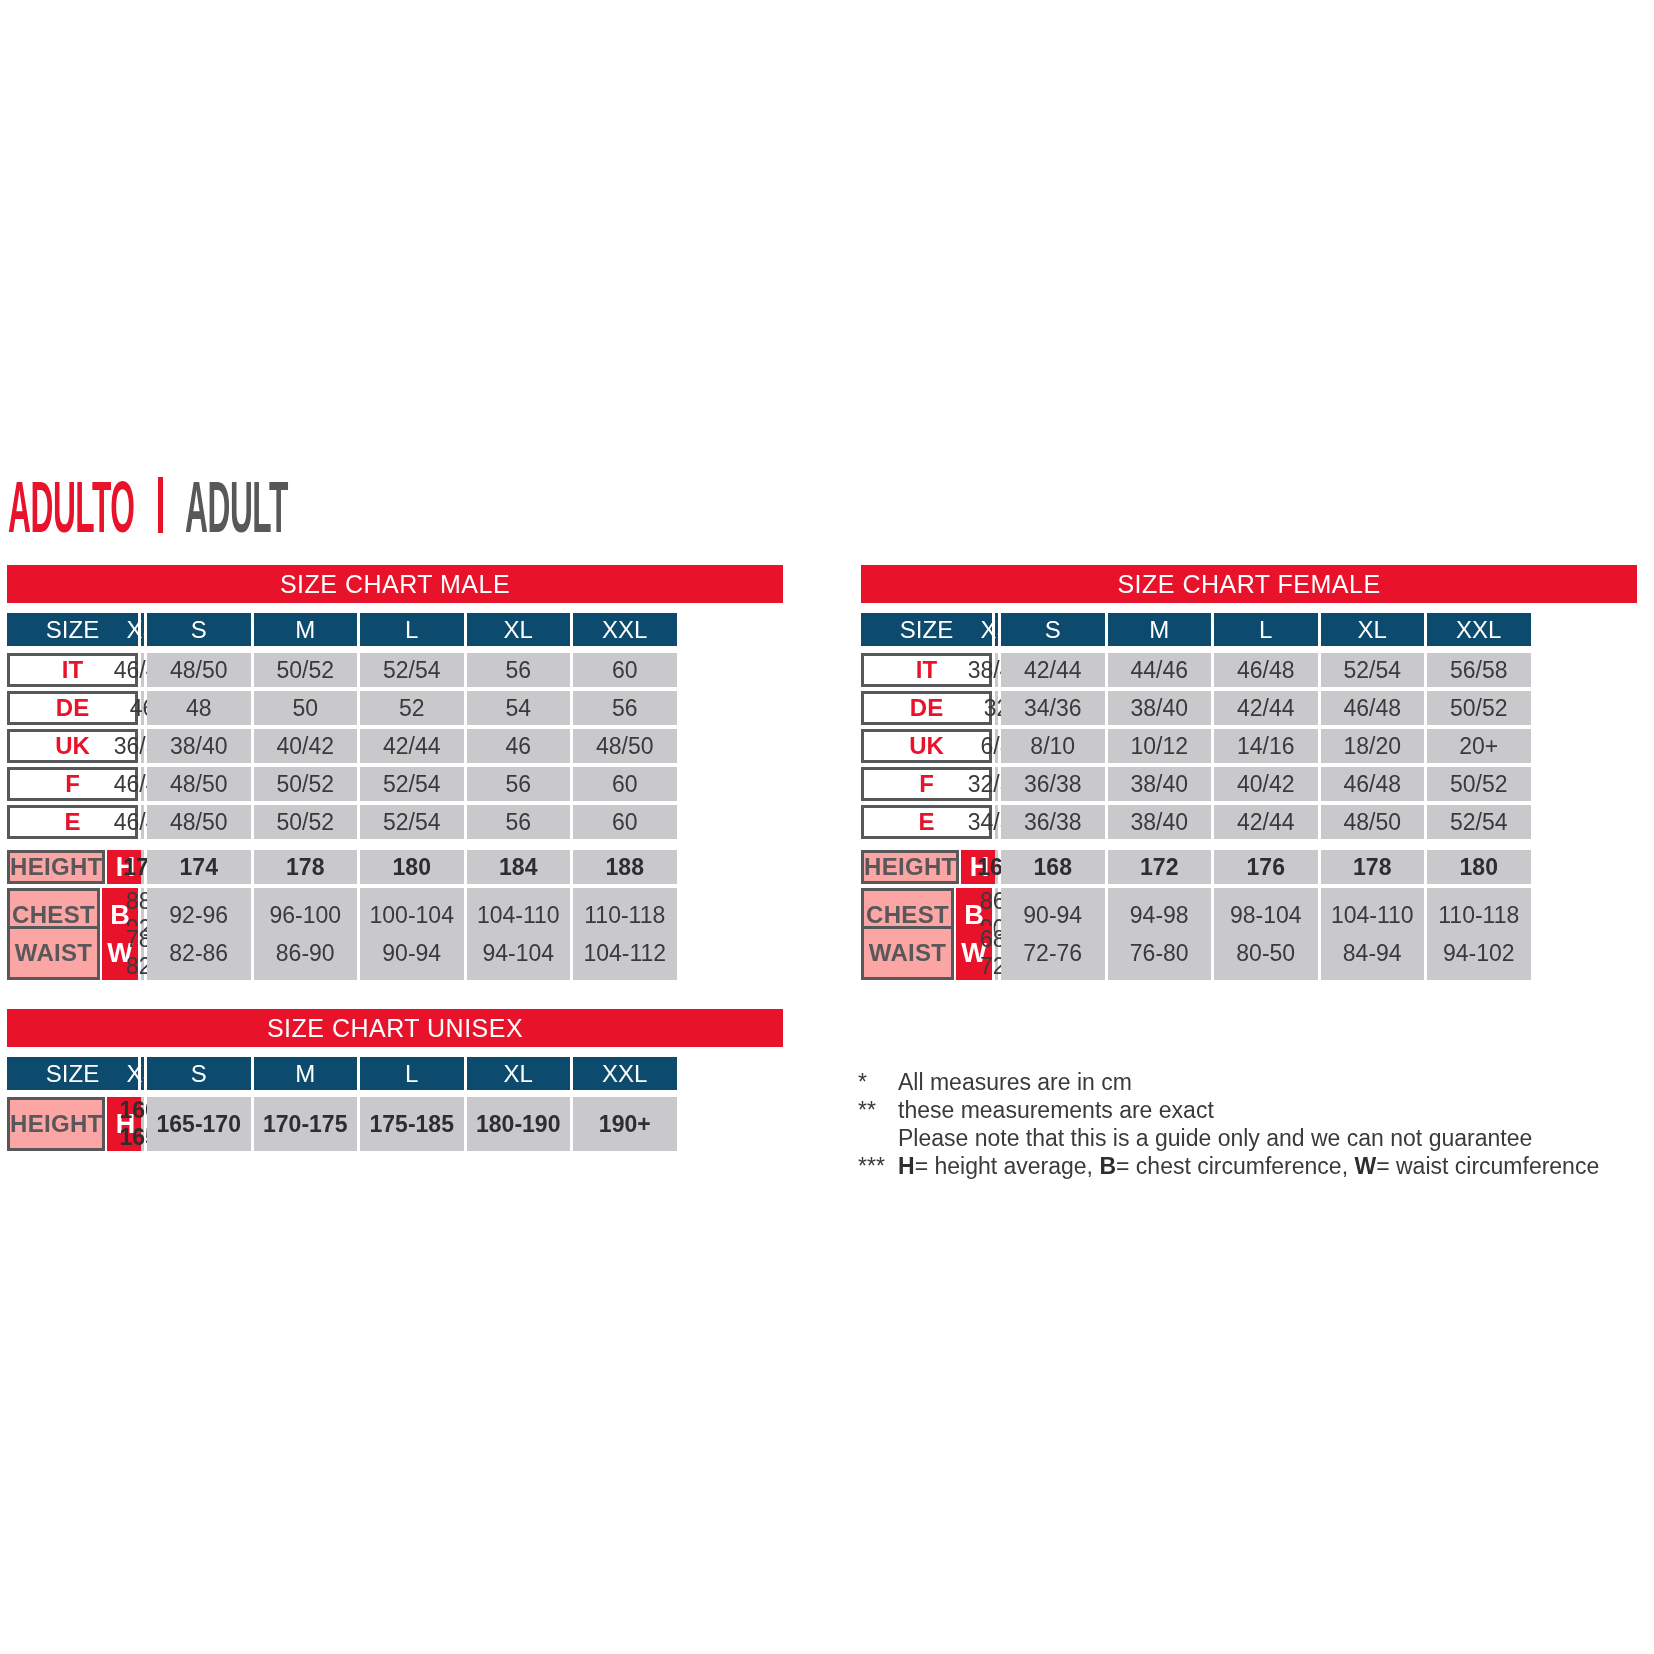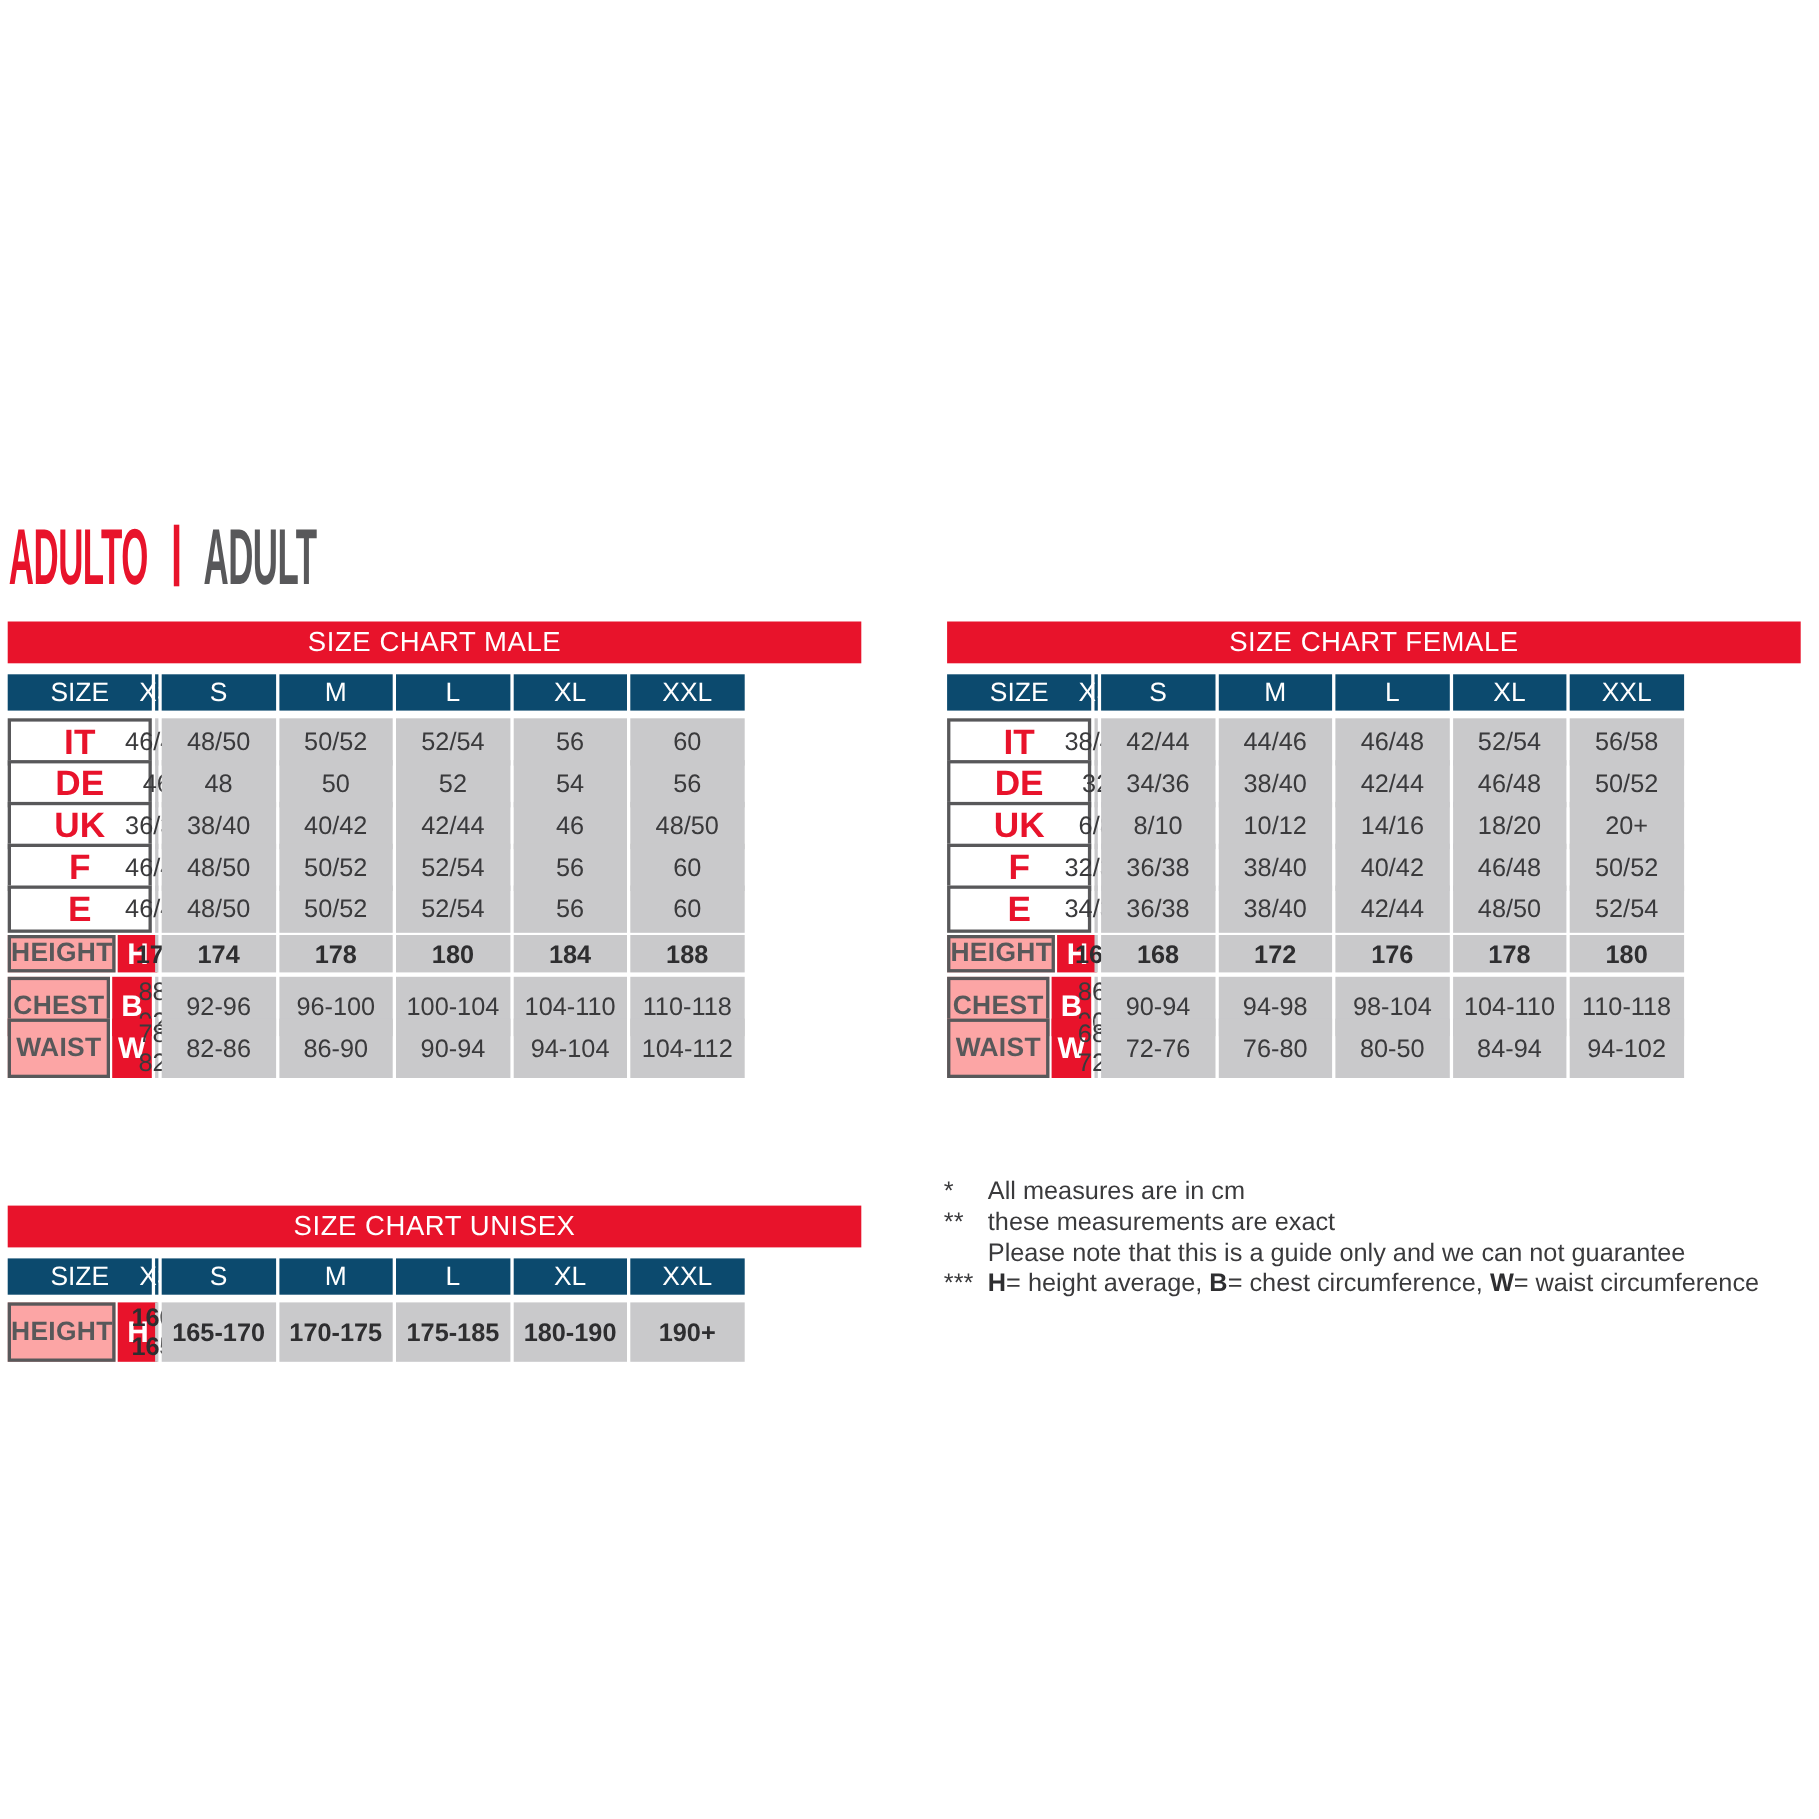--- a/index.html
+++ b/index.html
@@ -28,21 +28,21 @@
     display:grid;grid-template-columns:131px 3px repeat(6,1fr);column-gap:3px;
   }
   .hdr-row{margin-bottom:7px;height:33px;}
   .hdr-cell{
     background:#0c4a6e;color:#ffffff;font-size:24px;
     display:flex;align-items:center;justify-content:center;
   }
   .size-row{margin-bottom:6px;height:32px;}
   .label-box{
     grid-column:1;background:#ffffff;border:3px solid #58585A;box-sizing:border-box;
-    color:#E8132B;font-weight:bold;font-size:32px;
+    color:#E8132B;font-weight:bold;font-size:24px;
     display:flex;align-items:center;justify-content:center;
   }
   .val-cell{
     background:#C9C9CB;color:#3A3A3C;font-size:23px;
     display:flex;align-items:center;justify-content:center;
   }
   .val-bold .val-cell{font-weight:bold;color:#2E2E30;}
   .measure-group{margin-top:13px;}
   .size-table.no-size-rows .measure-group{margin-top:7px;}
   .measure-row{margin-bottom:5px;height:33px;}
@@ -51,21 +51,21 @@
     flex:0 0 93px;box-sizing:border-box;background:#fca5a5;border:3px solid #58585A;
     color:#58585A;font-weight:bold;font-size:24px;letter-spacing:.3px;
     display:flex;align-items:center;justify-content:center;
   }
   .measure-key{
     flex:0 0 36px;background:#E8132B;color:#ffffff;font-weight:bold;font-size:27px;
     display:flex;align-items:center;justify-content:center;
   }
   #table-male{left:7px;top:565px;}
   #table-female{left:861px;top:565px;}
-  #table-unisex{left:7px;top:1096px;}
+  #table-unisex{left:7px;top:1009px;}
   
   .footnotes{
     position:absolute;left:858px;top:1068px;width:792px;
     font-size:23px;color:#3A3A3C;line-height:28px;
   }
   .footnote{display:grid;grid-template-columns:40px 1fr;}
   .footnote .marker{white-space:nowrap;}
   .footnote b{font-weight:bold;color:#2E2E30;}
 </style>
 </head>

